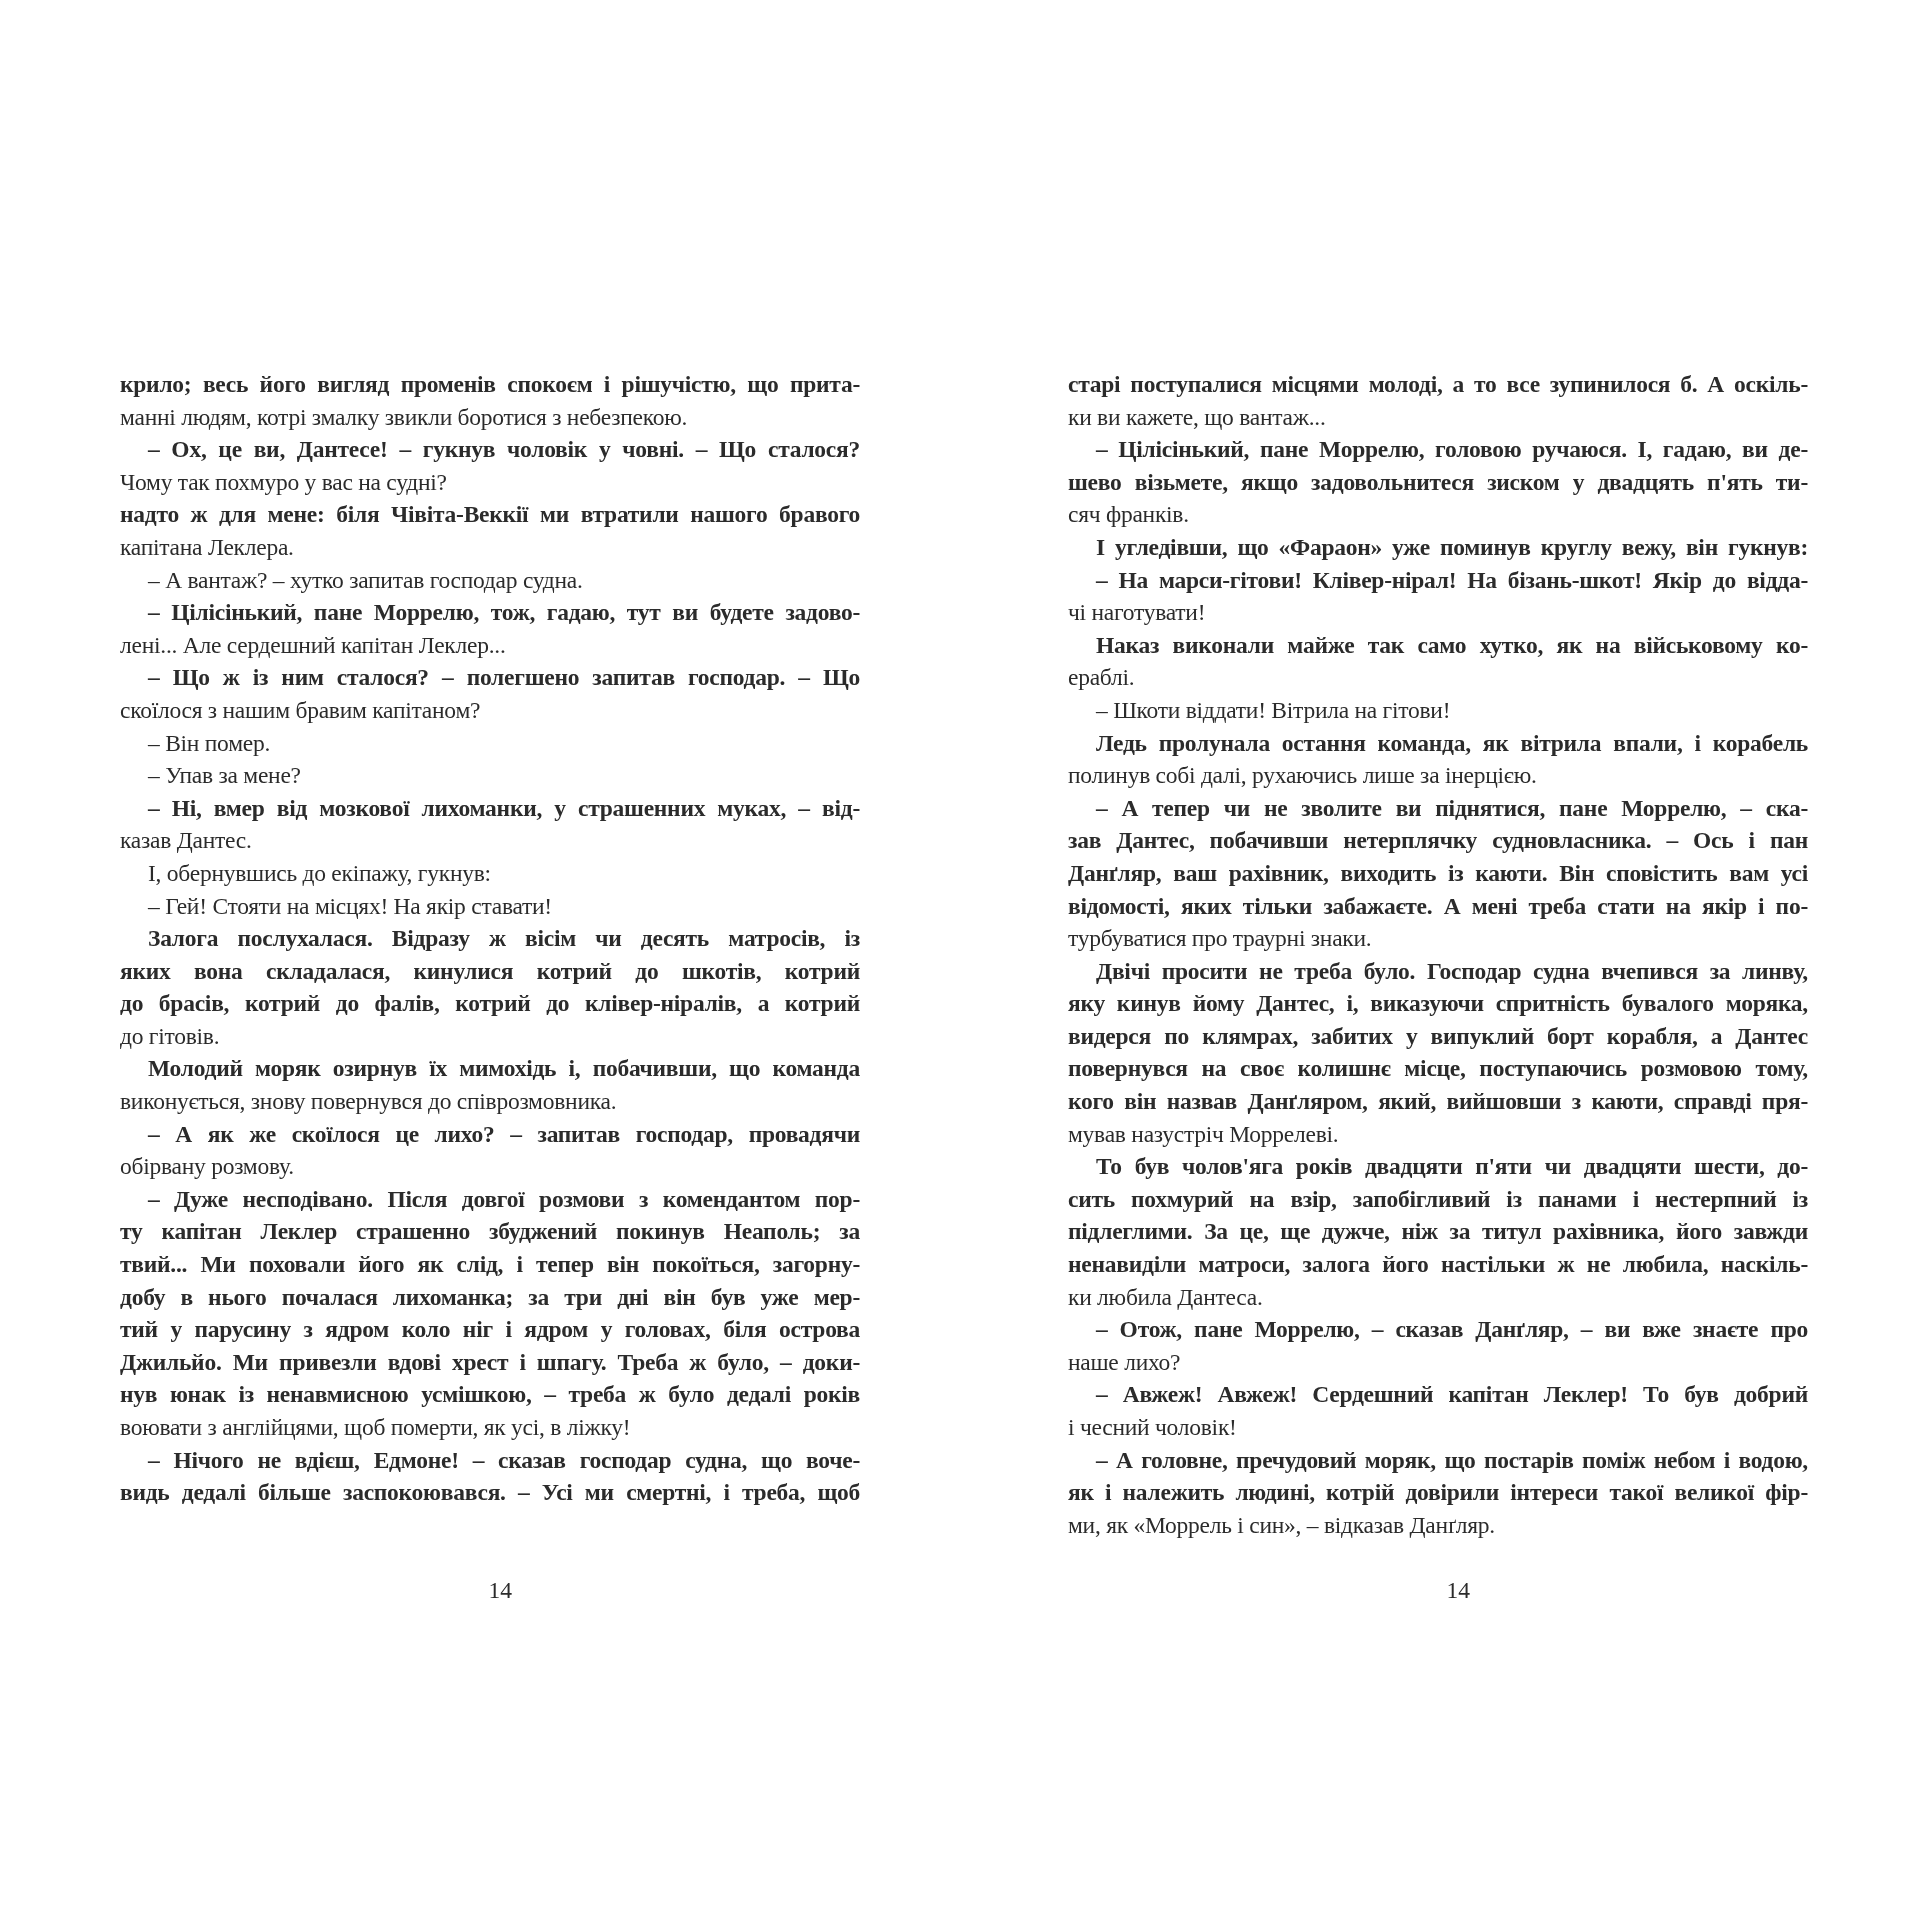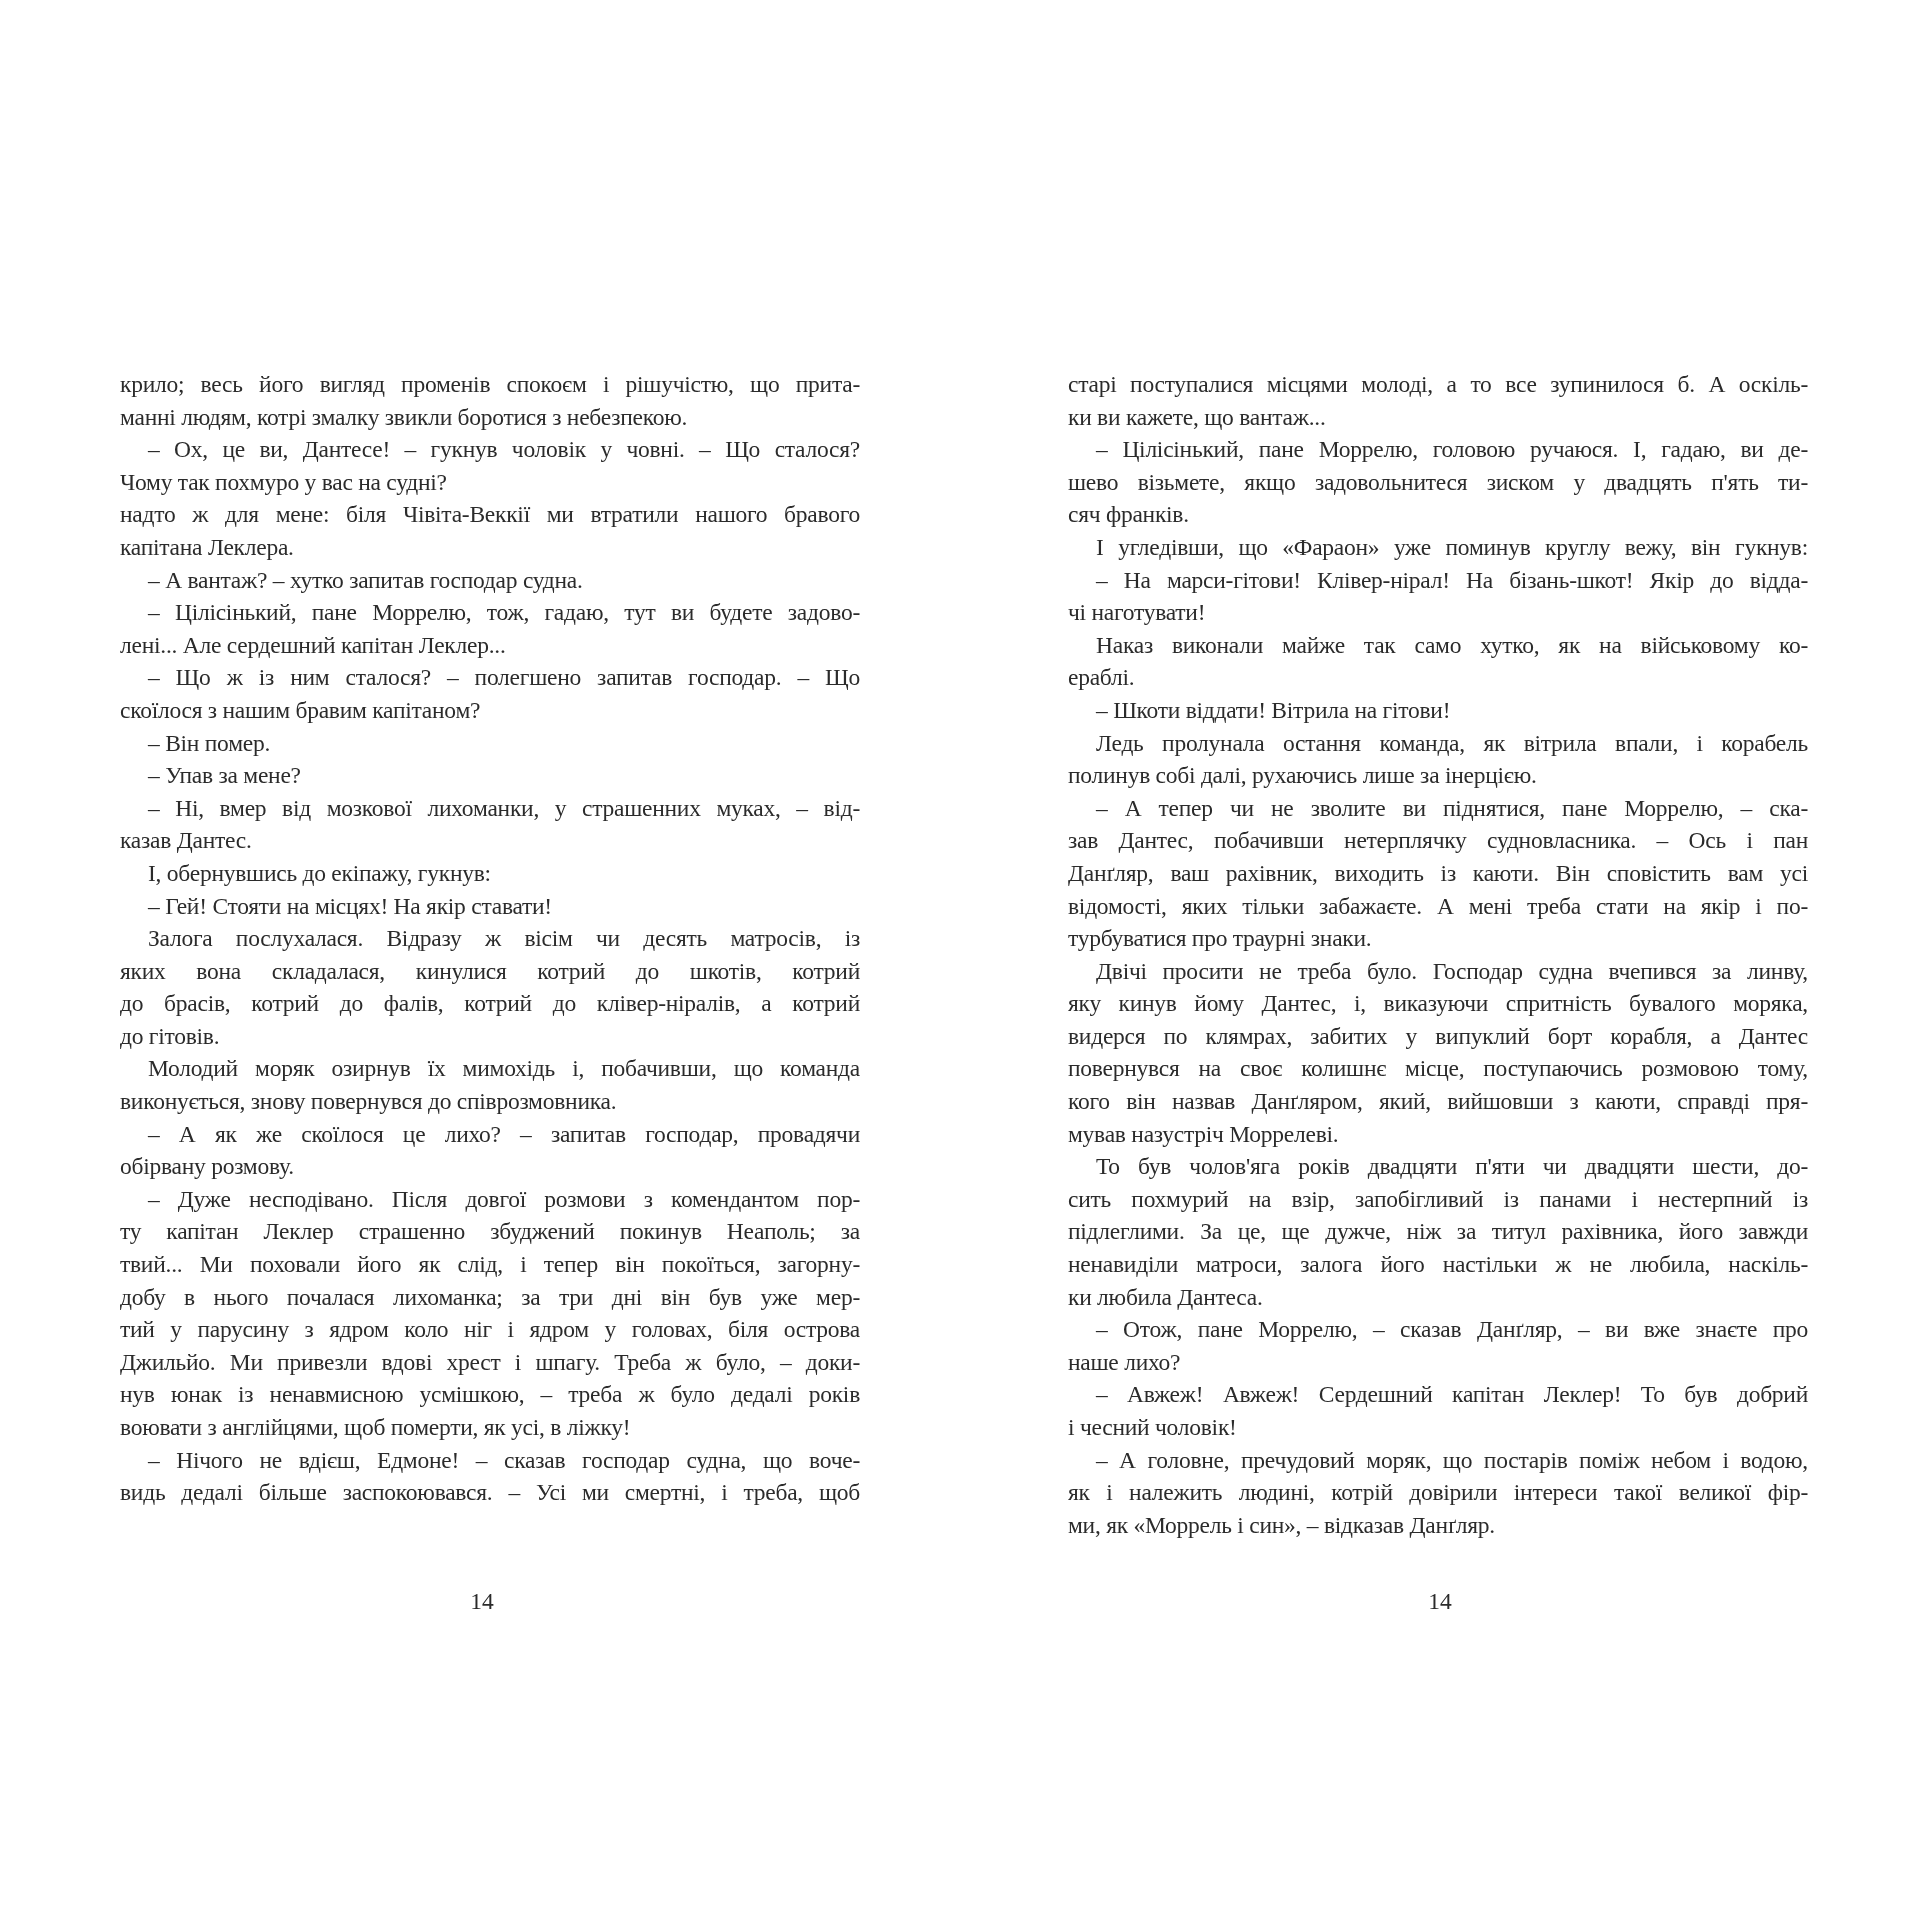--- a/index.html
+++ b/index.html
@@ -18,30 +18,29 @@
   }
   .page.left { left: 120px; }
   .page.right { left: 1068px; width: 740px; }
   .line {
     height: 32.6px;
     line-height: 32.6px;
     font-size: 23.5px;
     white-space: nowrap;
     letter-spacing: -0.25px;
   }
-  .line.just { text-align: justify; text-align-last: justify; }
+  .line.just { text-align: justify; text-align-last: justify; font-weight: bold; }
   .line.indent { padding-left: 28px; }
   .pagenum {
     position: absolute;
     top: 1574px;
     width: 60px;
-    text-align: center;
+    text-align: right;
     font-size: 23.5px;
     line-height: 32px;
-    margin-top: 11px;
   }
   .pagenum.left { left: 452px; }
   .pagenum.right { left: 1410px; }
 </style>
 </head>
 <body>
 
 <div class="page left" id="left-page">
     <div class="line just">крило; весь його вигляд променів спокоєм і рішучістю, що прита-</div>
     <div class="line">манні людям, котрі змалку звикли боротися з небезпекою.</div>

